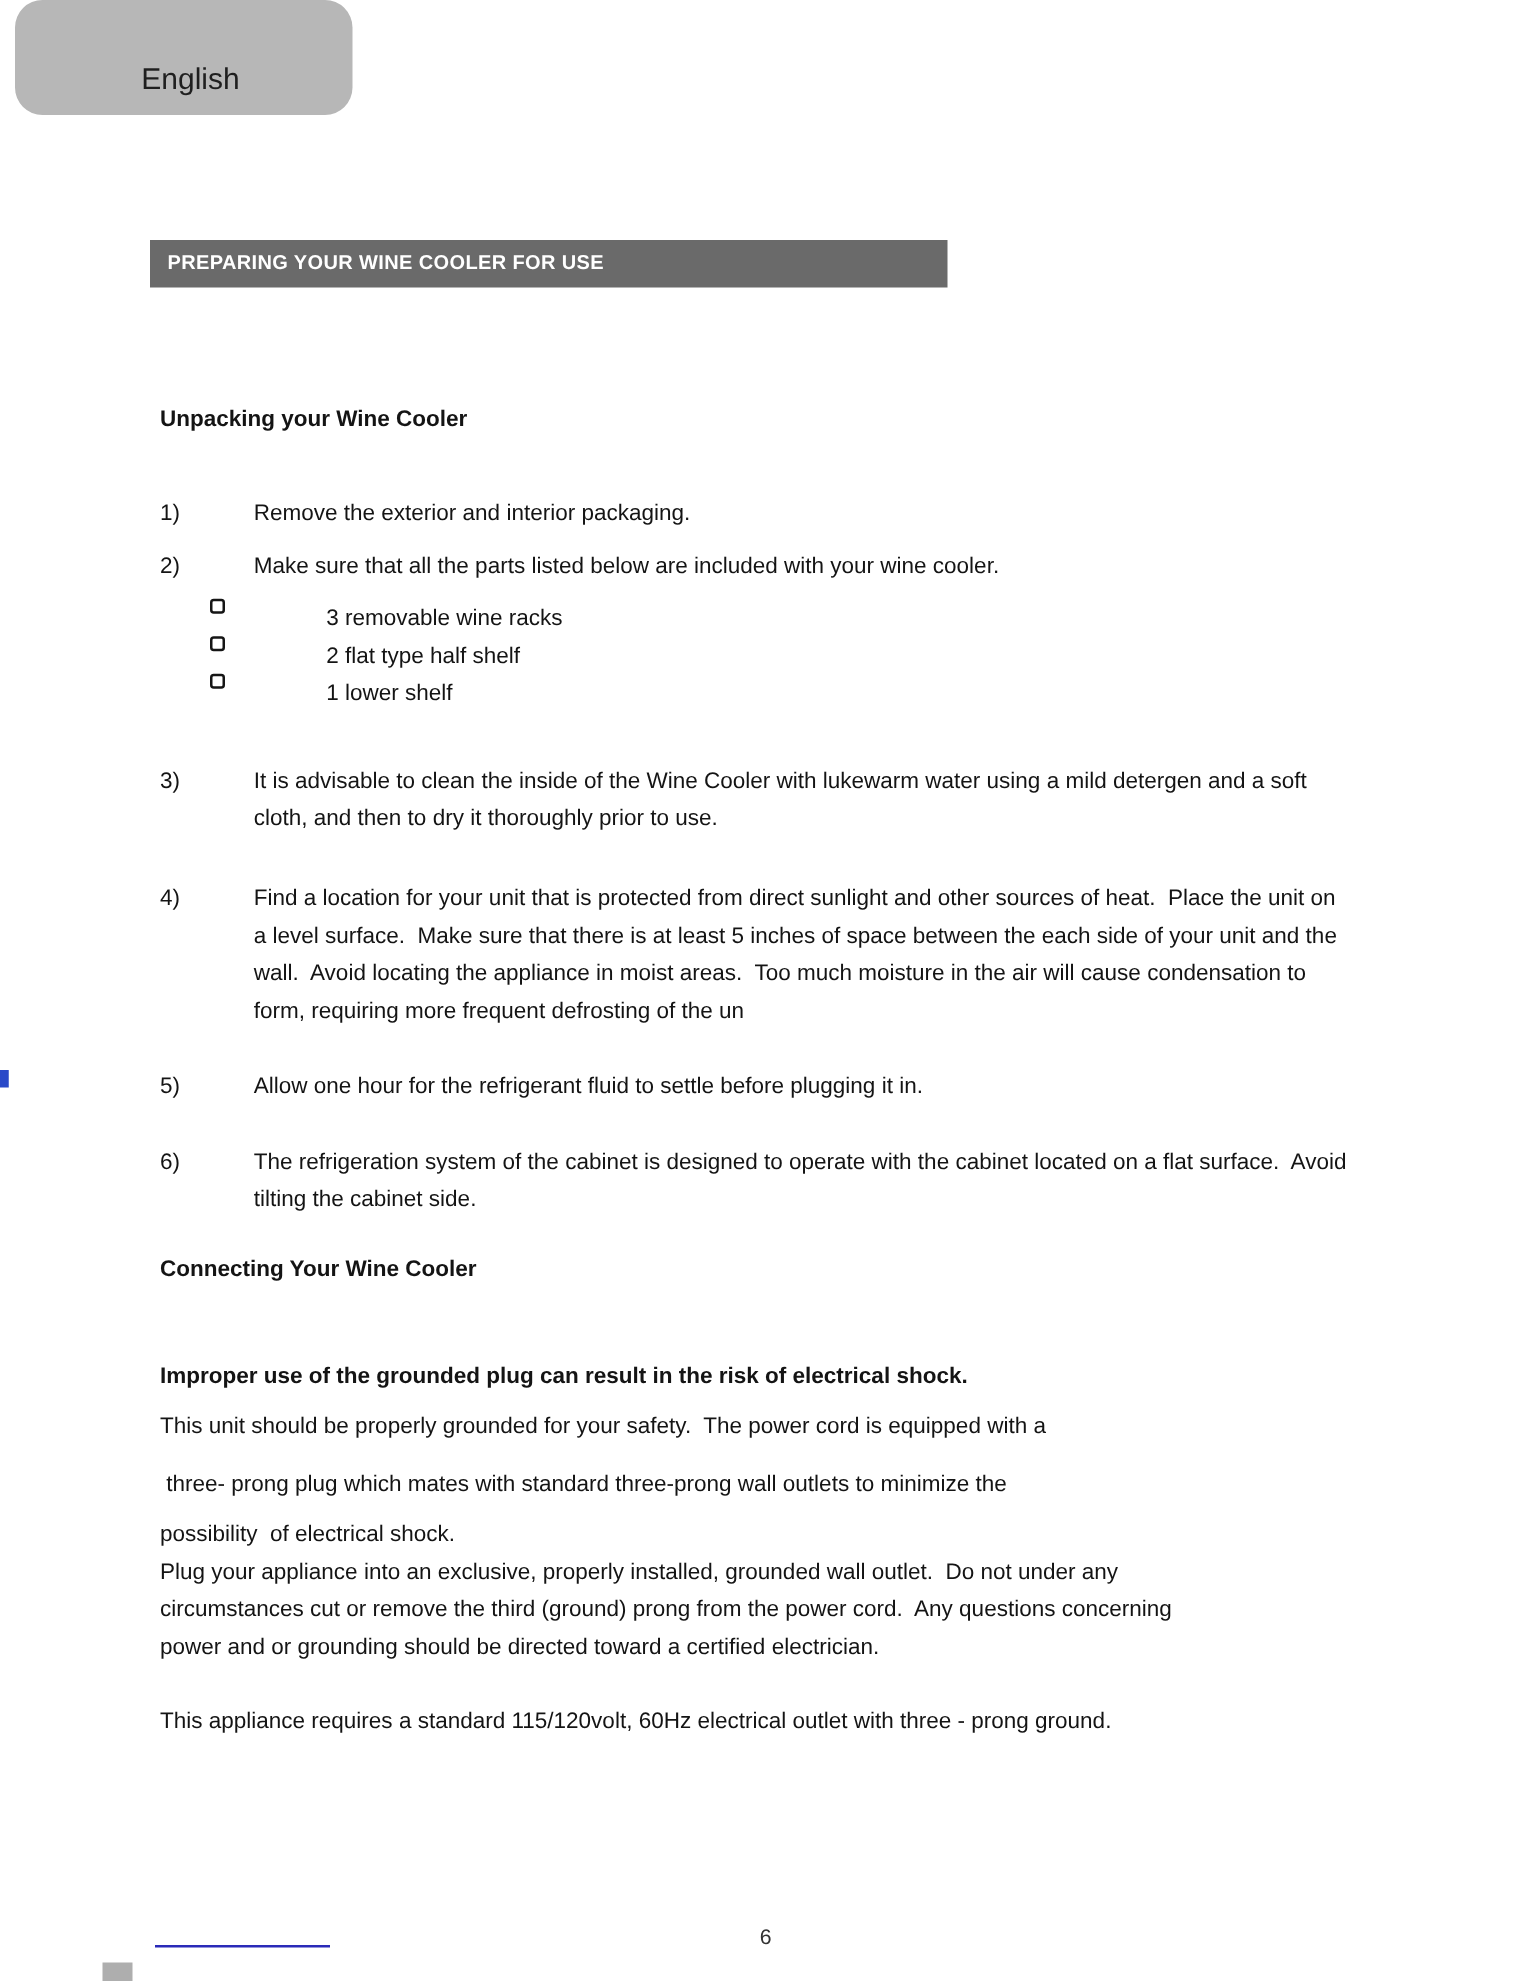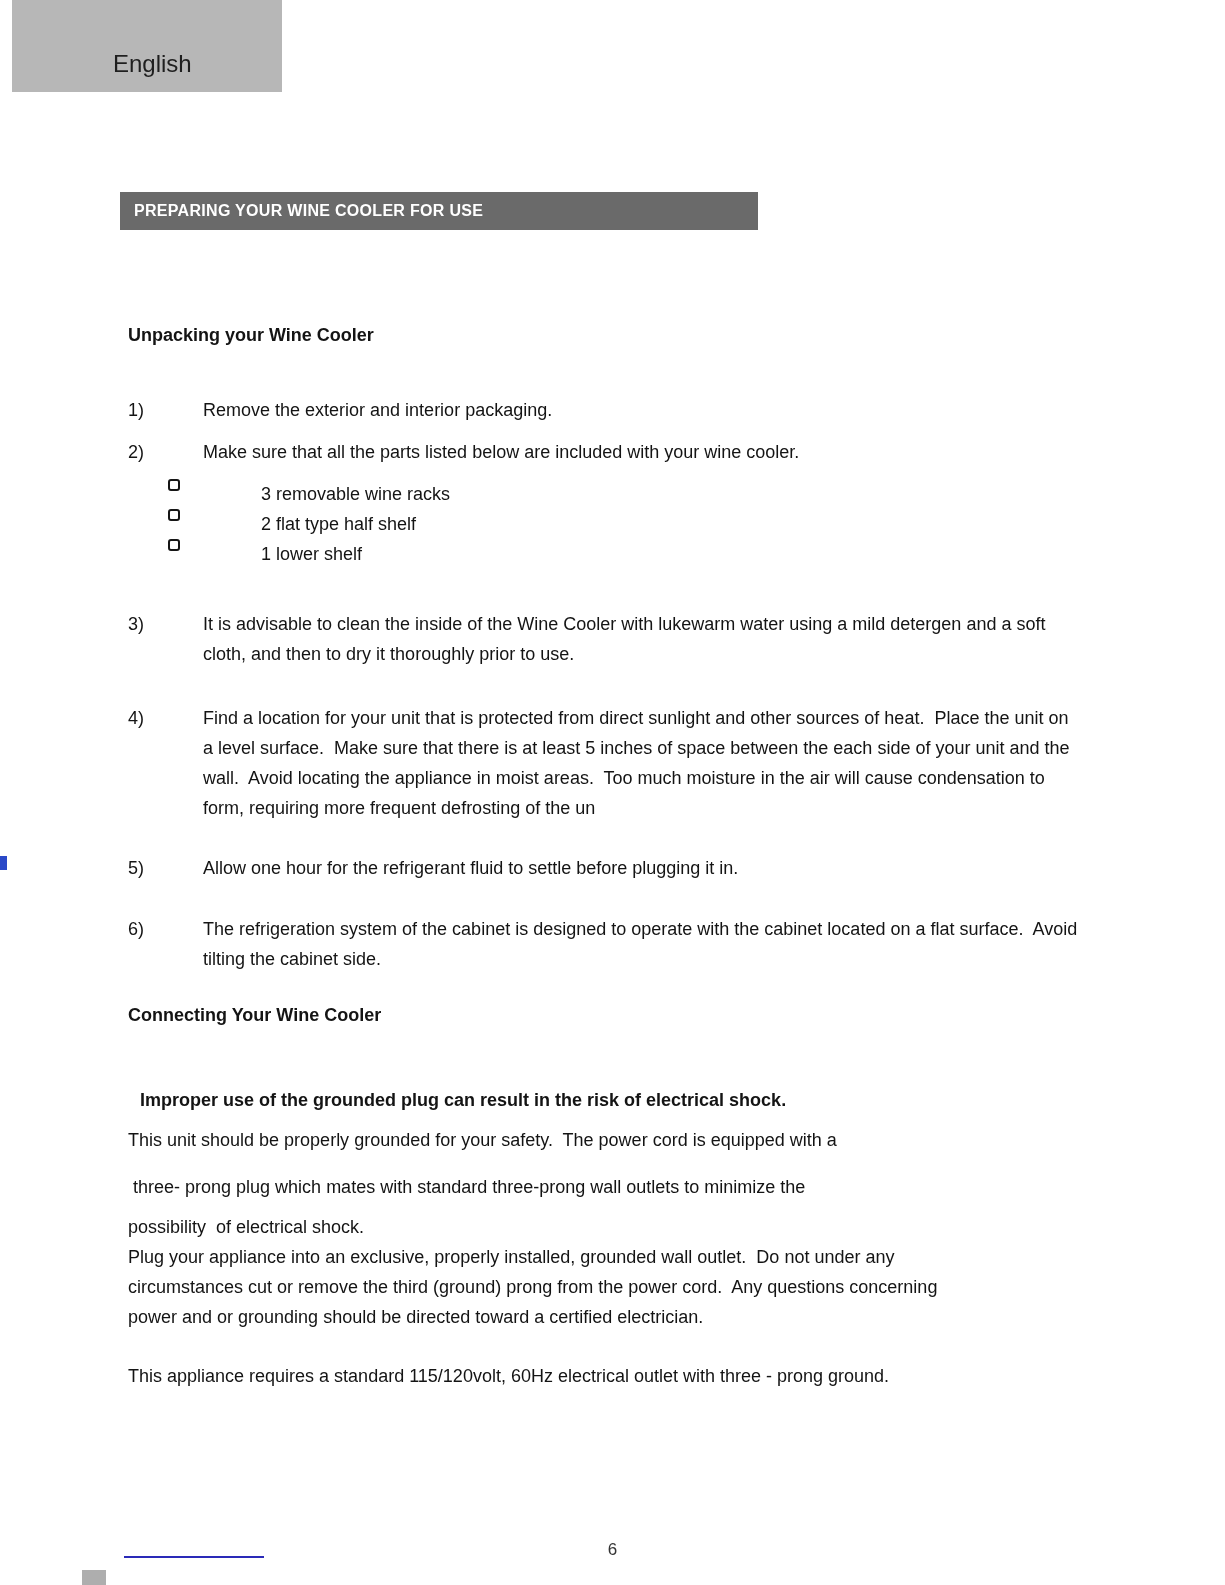--- a/index.html
+++ b/index.html
@@ -6,20 +6,21 @@
   * { margin:0; padding:0; box-sizing:border-box; }
   html,body { background:#e9e9e9; }
   body { font-family:"Liberation Sans", sans-serif; color:#141414; }
   .page {
     position:relative; width:1225px; height:1585px; background:#ffffff;
     overflow:hidden; margin:0 auto;
   }
   .lang-tab {
     position:absolute; left:12px; top:0; width:270px; height:92px;
     background:#b7b7b7;
+    border-radius:22px;
   }
   .lang-tab .lang-label {
     position:absolute; left:101px; top:50px; font-size:24px; color:#1f1f1f;
   }
   .header-bar {
     position:absolute; left:120px; top:192px; width:638px; height:38px;
     background:#6a6a6a; display:flex; align-items:center;
   }
   .header-bar .header-title {
     color:#ffffff; font-weight:bold; font-size:16px; padding-left:14px;
@@ -35,21 +36,21 @@
   .step .txt { white-space:pre-wrap; max-width:905px;margin-left:36px; }
   .checklist { margin-left:40px; }
   .check-row { display:flex; align-items:flex-start; height:30px;gap:37px; }
   .checkbox {
     flex:0 0 12px; width:12px; height:12px;
     border:2.5px solid #151515; border-radius:3px; margin-right:44px;
   }
   .para { white-space:pre-wrap; }
   .para.narrow { max-width:820px; }
   .para.narrower { max-width:790px; }
-  .bold { font-weight:bold;margin-left:12px; }
+  .bold { font-weight:bold; }
   .g10{margin-top:10px;} .g12{margin-top:12px;} .g13{margin-top:29px;}
   .g15{} .g17{margin-top:17px;} .g30{margin-top:30px;}
   .g31{margin-top:31px;} .g34{margin-top:34px;} .g40{margin-top:40px;}
   .g45{margin-top:45px;} .g55{margin-top:55px;} .g56{margin-top:26px;}
   .page-number {
     position:absolute; left:0; top:1540px; width:100%;
     text-align:center; font-size:17px; color:#333;
   }
   .artifact-blue-line {
     position:absolute; left:124px; top:1556px; width:140px; height:2px;

